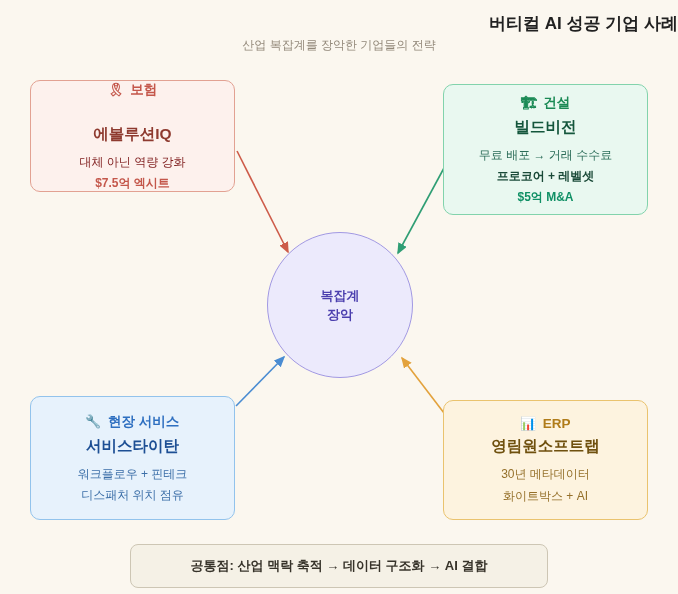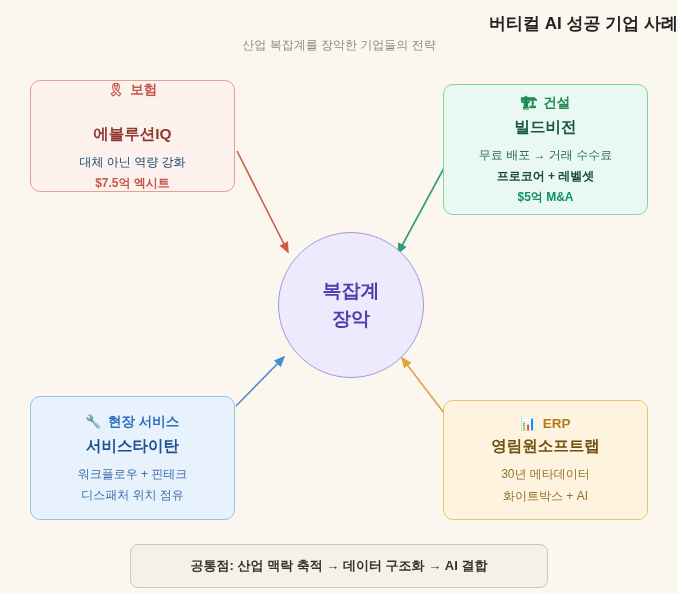--- a/index.html
+++ b/index.html
@@ -44,21 +44,21 @@
     padding: 8px 6px;
   }
   .card-cat { font-size: 13.5px; font-weight: bold; display: flex; gap: 6px; align-items: center; justify-content: center; }
   .card-icon { font-size: 13px; }
   .card-company { font-size: 15.5px; font-weight: bold; margin-bottom: 4px; }
   .card-line { font-size: 12px; line-height: 1.35; }
 
   .card-insurance { left: 30px; top: 80px; width: 205px; height: 112px; background: #fdf1ed; border-color: #e2a192; }
   .card-insurance .card-cat { color: #c4574b; }
   .card-insurance .card-company { color: #8e3a2f; margin-top: 20px; }
-  .card-insurance .card-line { color: #0c4a6e; }
+  .card-insurance .card-line { color: #7f1d1d; }
   .card-insurance .card-line.accent { color: #c4574b; font-weight: bold; }
 
   .card-construction { left: 443px; top: 84px; width: 205px; height: 131px; background: #e9f8f0; border-color: #82d3ac; }
   .card-construction .card-cat { color: #1b8a55; }
   .card-construction .card-company { color: #14563c; }
   .card-construction .card-line { color: #2a6b57; }
   .card-construction .card-line.strong { font-weight: bold; color: #1a4a38; }
   .card-construction .card-line.accent { color: #109065; font-weight: bold; }
 
   .card-field { left: 30px; top: 396px; width: 205px; height: 124px; background: #e7f2fc; border-color: #92c3ec; }
@@ -66,30 +66,30 @@
   .card-field .card-company { color: #1d4f94; }
   .card-field .card-line { color: #3c6fa8; }
 
   .card-erp { left: 443px; top: 400px; width: 205px; height: 120px; background: #fdf3df; border-color: #eac36e; }
   .card-erp .card-cat { color: #b07c1a; }
   .card-erp .card-company { color: #6f500e; }
   .card-erp .card-line { color: #95702a; }
 
   .center-circle {
     position: absolute;
-    left: 278px; top: 232px;
+    left: 267px; top: 232px;
     width: 146px; height: 146px;
     border-radius: 50%;
     background: #eceafc;
     border: 1.5px solid #a299e3;
     display: flex;
     flex-direction: column;
     align-items: center;
     justify-content: center;
-    font-size: 19px;
+    font-size: 13px;
     font-weight: bold;
     color: #4b3fae;
     line-height: 1.5;
   }
   .footer-bar {
     position: absolute;
     left: 130px; top: 544px;
     width: 418px; height: 44px;
     background: #f5f1e6;
     border: 1px solid #cdc6b4;

